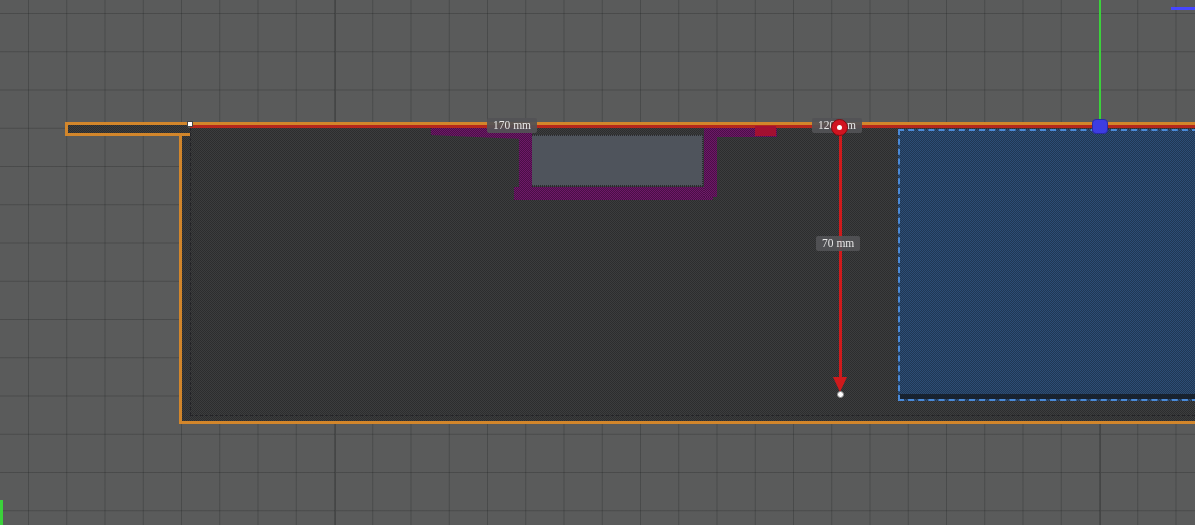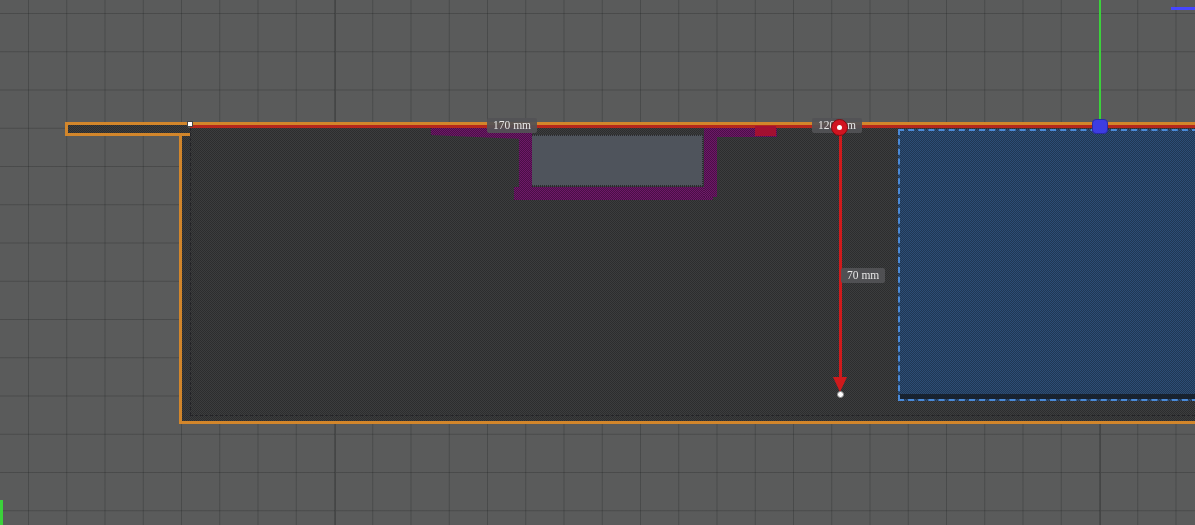--- a/index.html
+++ b/index.html
@@ -83,15 +83,15 @@
   <div class="abs" style="left:833px; top:377px; width:0; height:0; border-left:7px solid transparent; border-right:7px solid transparent; border-top:15px solid #cf1a1c; z-index:6;"></div>
   <div class="abs handle-dot" style="left:837px; top:391px; width:5px; height:5px; background:#fff; border:1px solid #8a8a8a; z-index:7;"></div>
   <div class="abs handle-dot" style="left:831px; top:119px; width:17px; height:17px; background:#d11420; border:1px solid #7d0c12; box-sizing:border-box; z-index:9;">
     <div class="abs handle-dot" style="left:5px; top:5px; width:5px; height:5px; background:#fff;"></div>
   </div>
 
   <div class="abs" style="left:187px; top:121px; width:6px; height:6px; background:#fff; border:1px solid #444; box-sizing:border-box; z-index:7;"></div>
 
   <div class="abs dim-label" style="left:487px; top:118px;">170 mm</div>
   <div class="abs dim-label" style="left:812px; top:118px; z-index:8;">120 mm</div>
-  <div class="abs dim-label" style="left:816px; top:268px;margin-left:25px;">70 mm</div>
+  <div class="abs dim-label" style="left:816px; top:236px;">70 mm</div>
 
 </div>
 
 </body></html>

